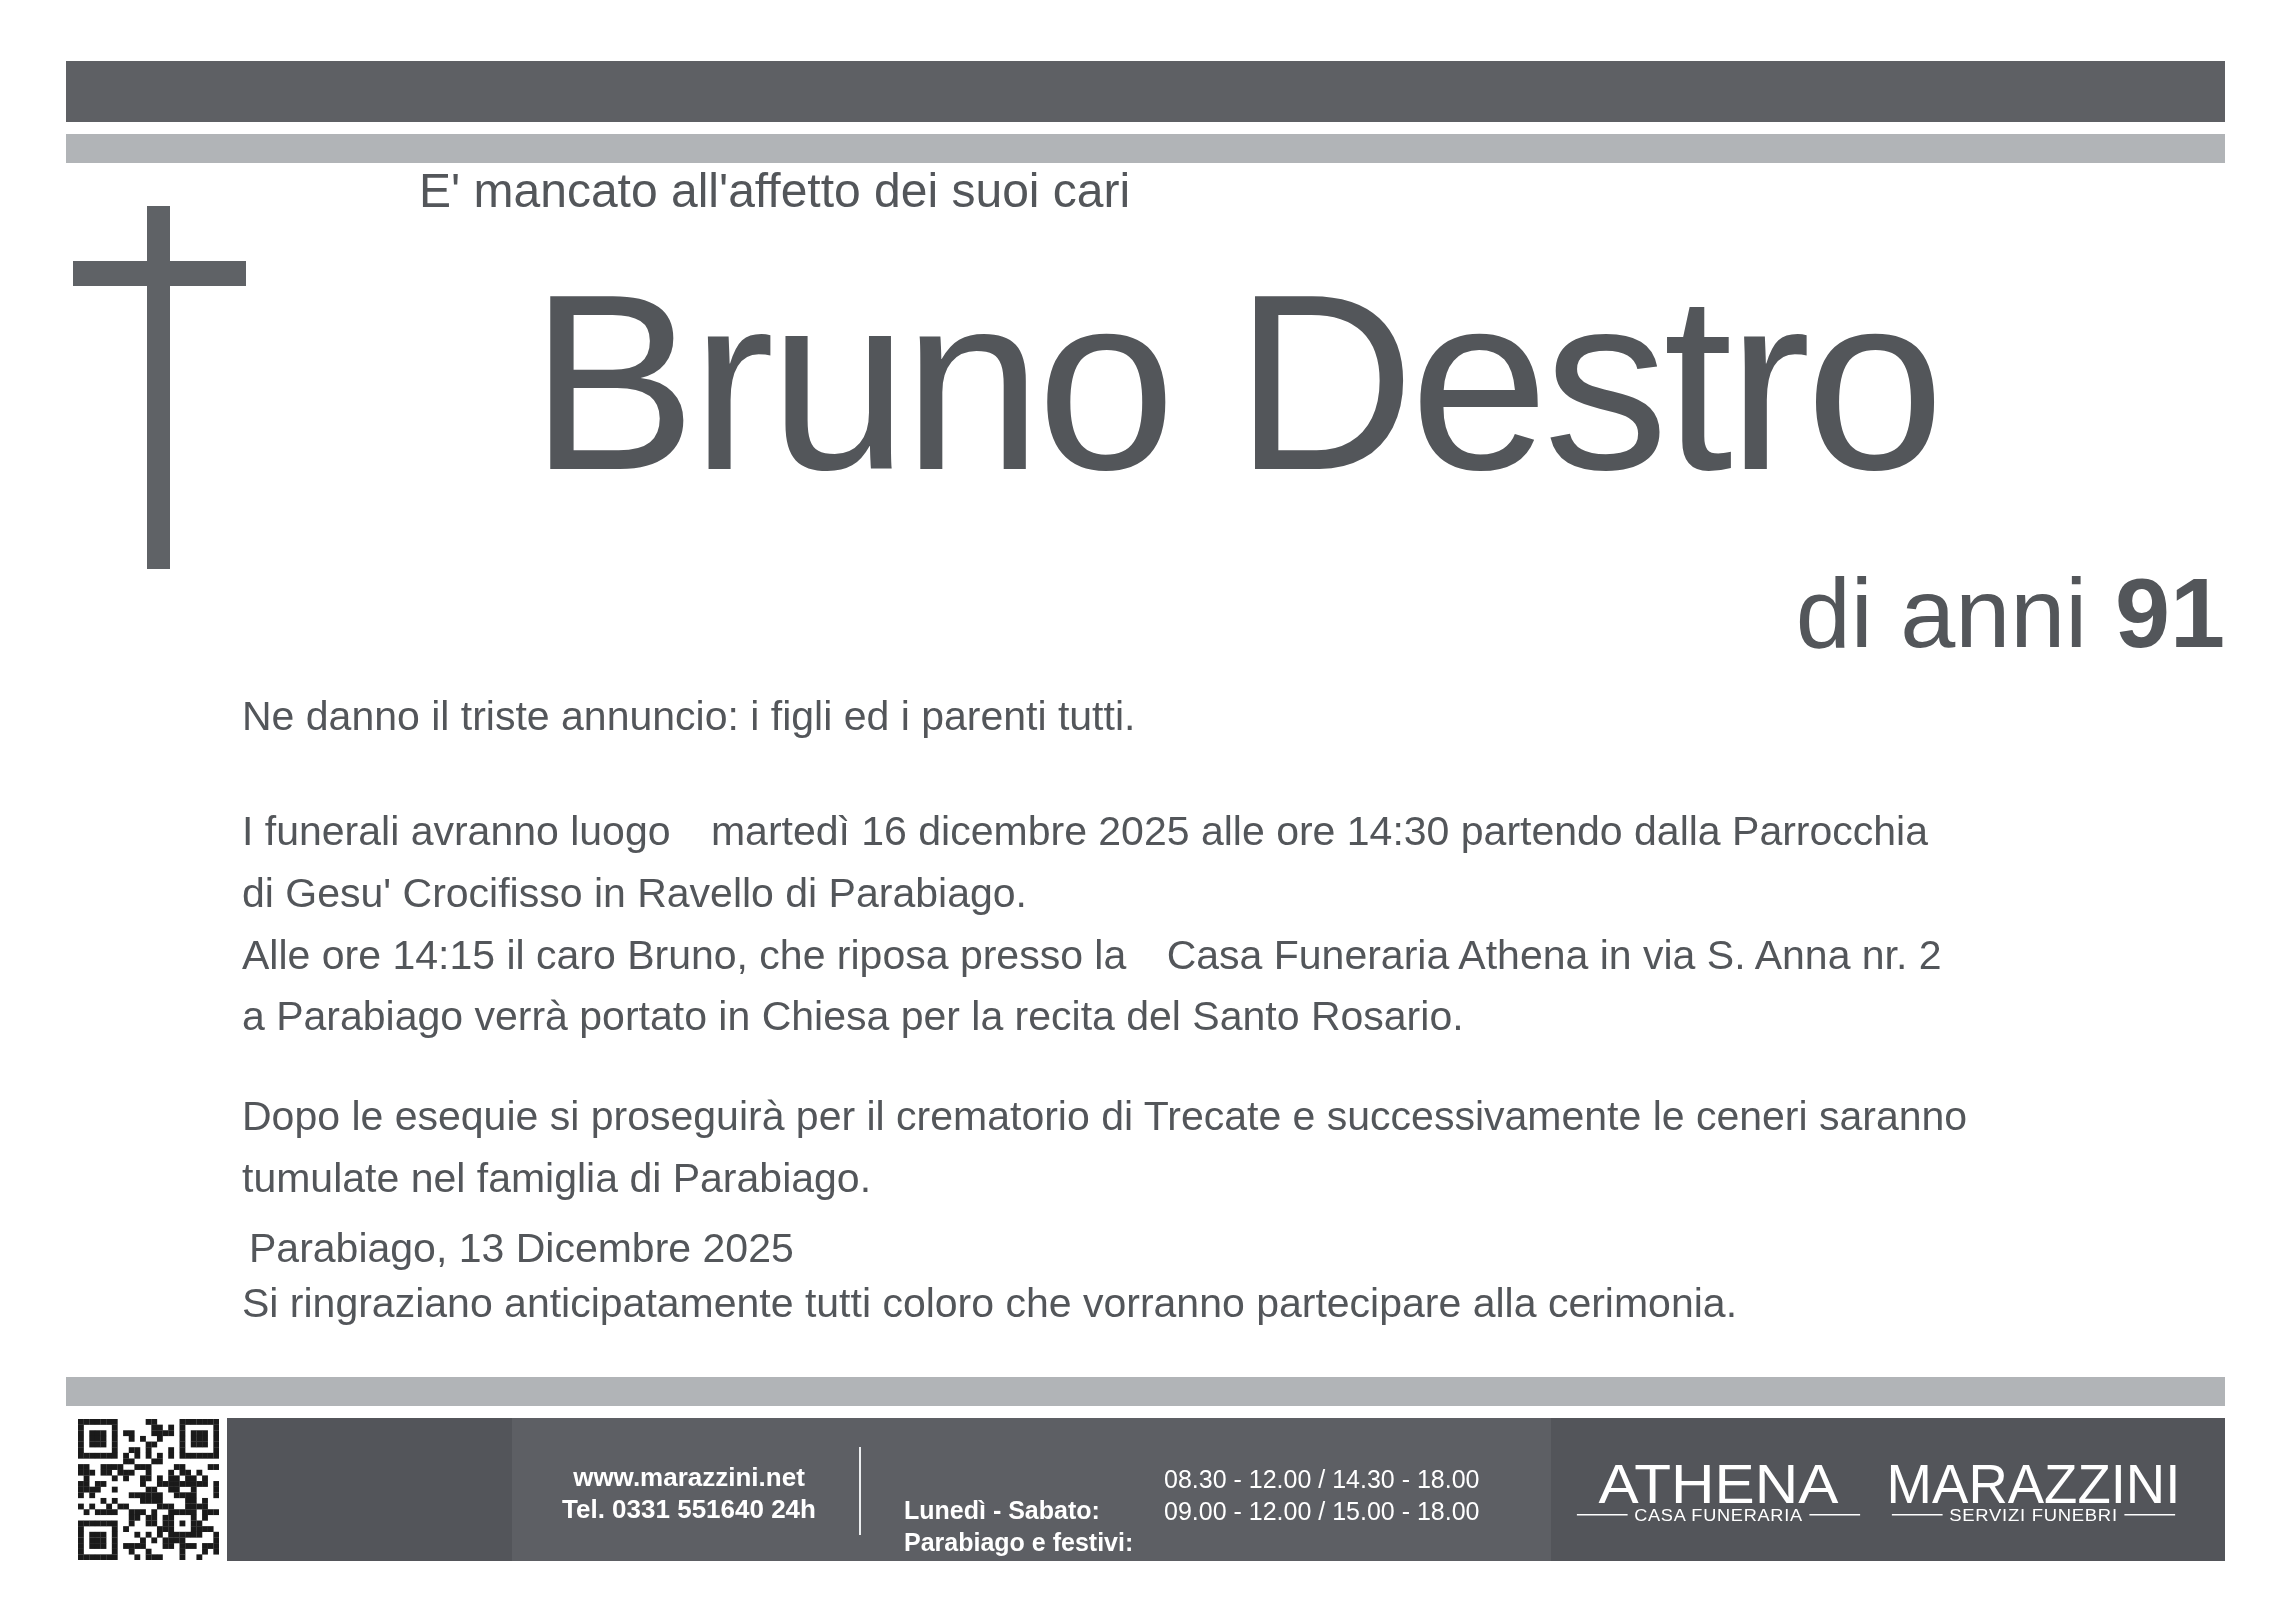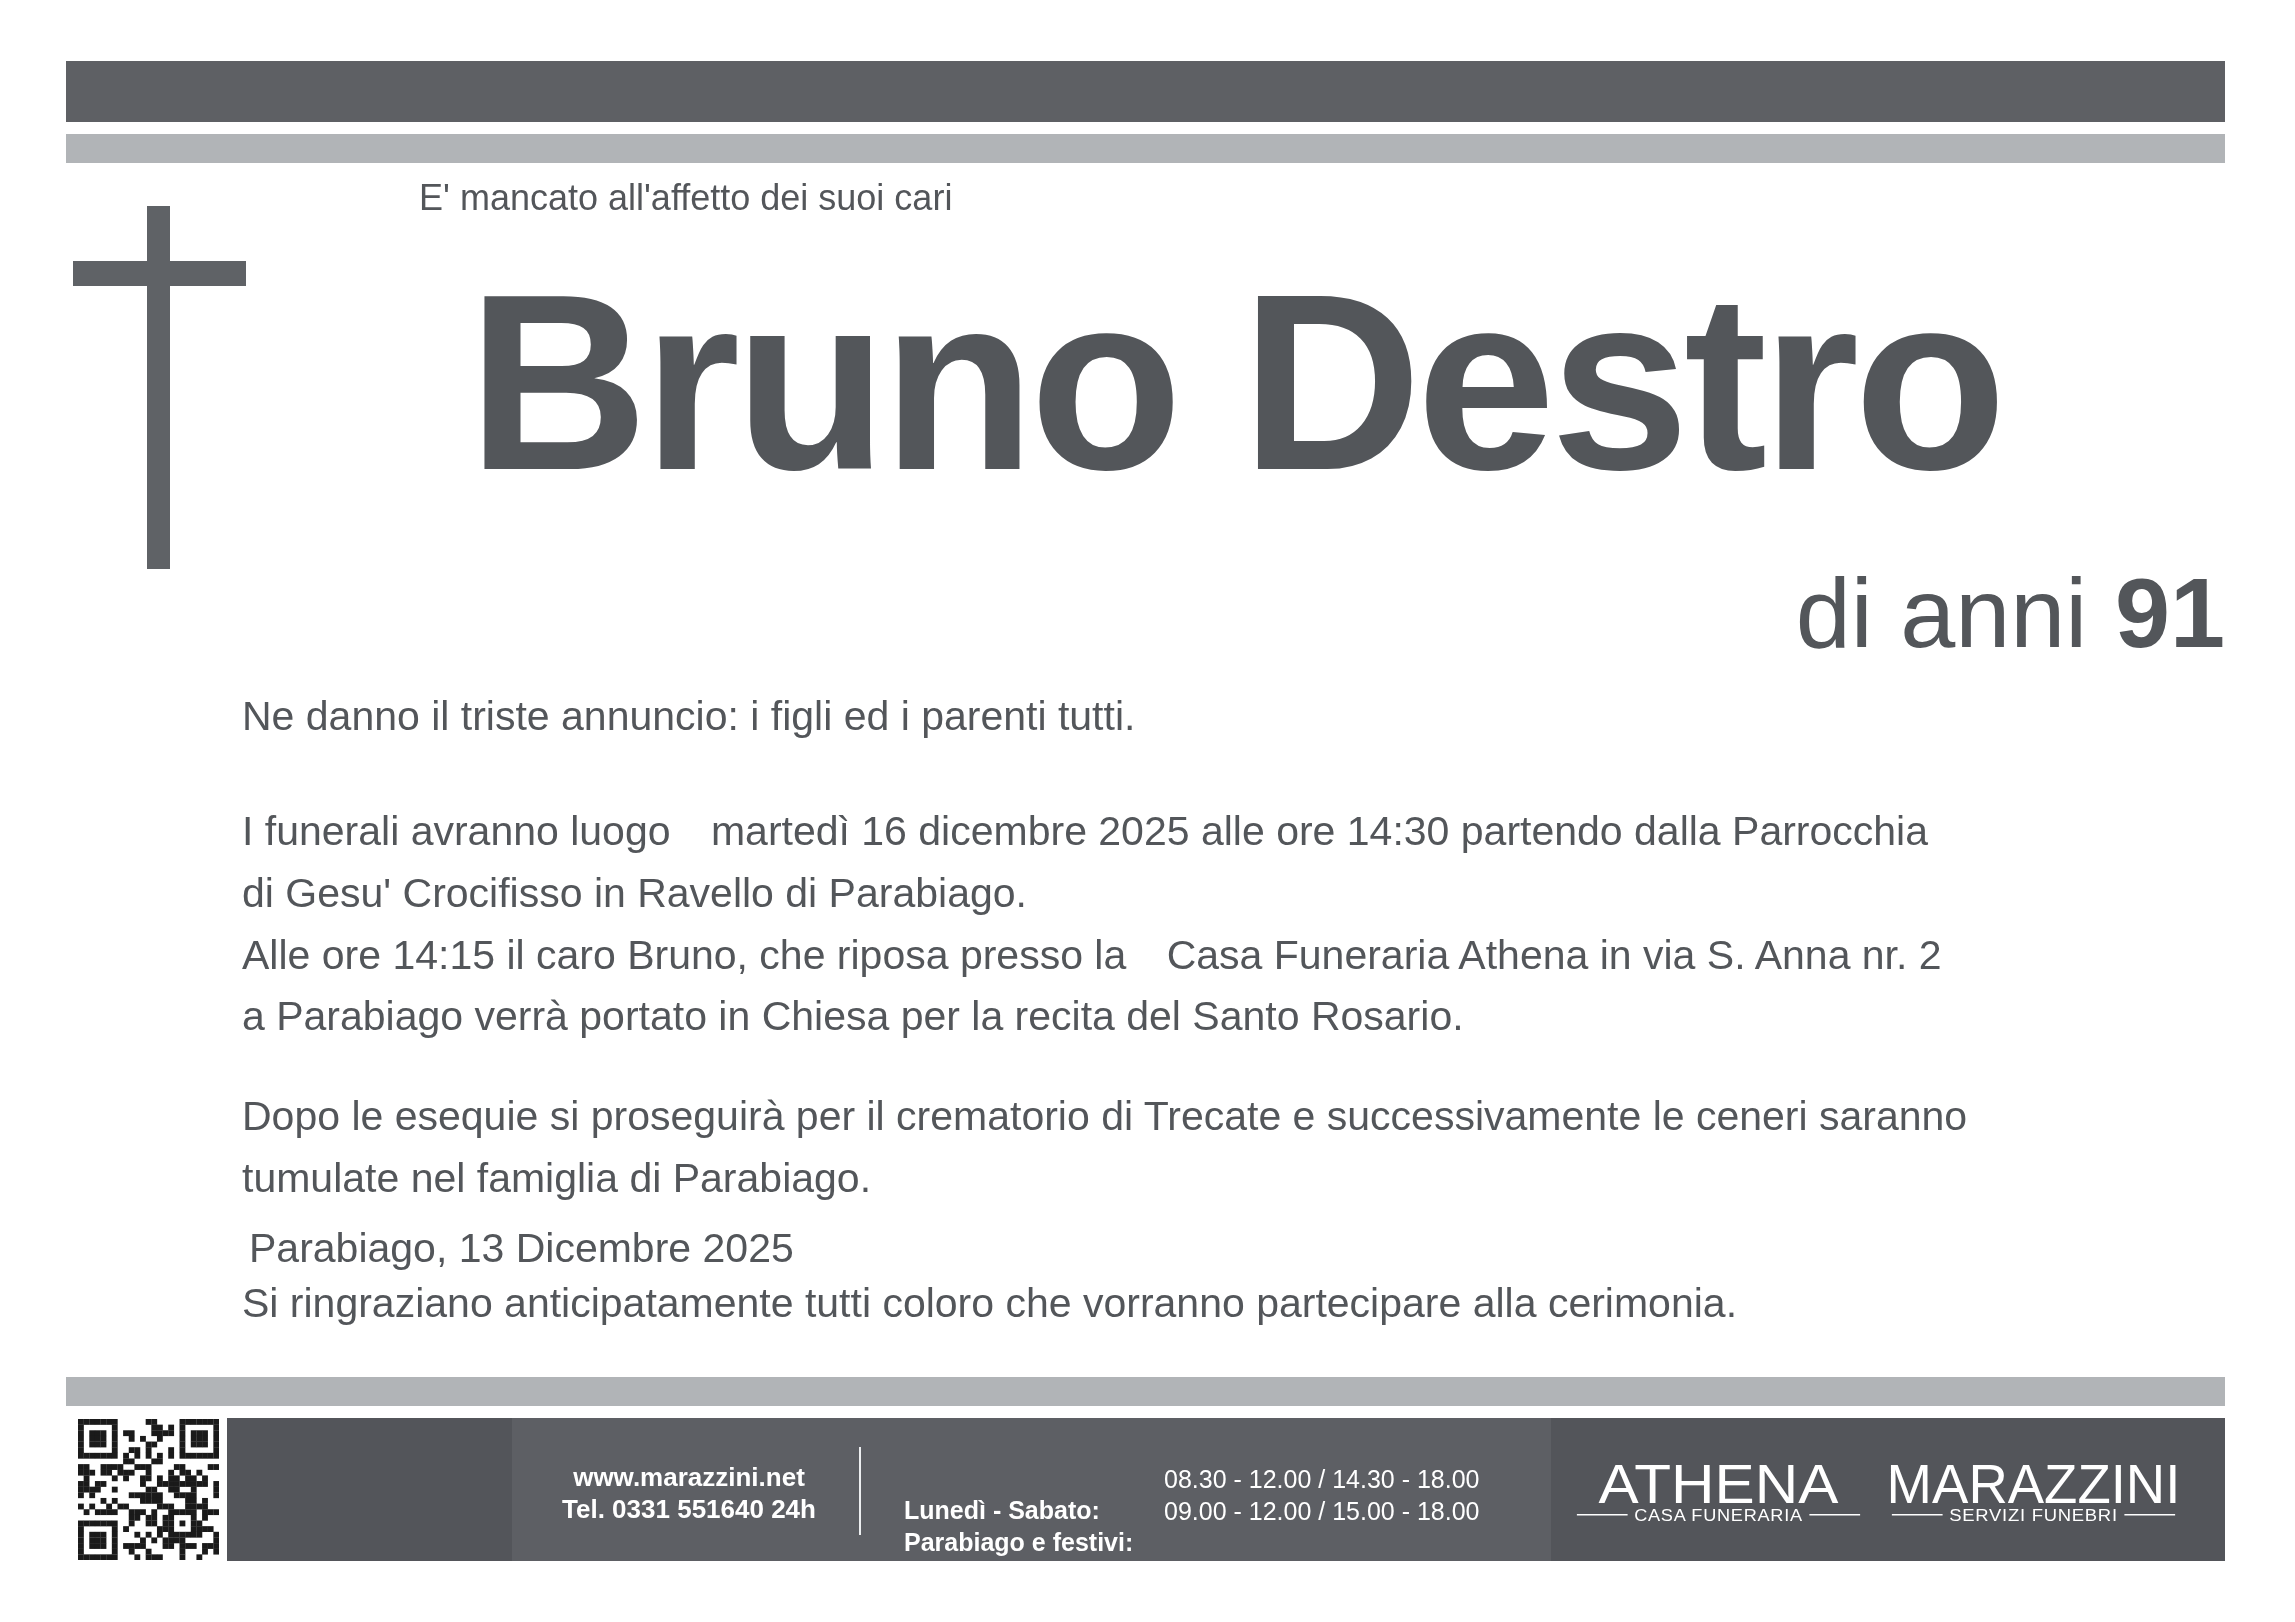--- a/index.html
+++ b/index.html
@@ -5,28 +5,28 @@
   html,body{margin:0;padding:0;background:#ffffff;}
   .page{
     position:relative;width:2295px;height:1623px;background:#ffffff;
     overflow:hidden;font-family:"Liberation Sans",sans-serif;color:#53565a;
   }
   .bar{position:absolute;left:66px;width:2159px;}
   .bar-dark{top:61px;height:61px;background:#5e6064;}
   .bar-light{top:134px;height:29px;background:#b1b4b7;}
   .bar-bottom{top:1377px;height:29px;background:#b1b4b7;}
 
-  .intro{position:absolute;left:419px;top:176px;font-size:36px;line-height:1.2;}
+  .intro{position:absolute;left:419px;top:162px;font-size:48px;line-height:1.2;}
 
   .cross-v{position:absolute;left:147px;top:206px;width:23px;height:363px;background:#5f6266;}
   .cross-h{position:absolute;left:73px;top:261px;width:173px;height:25px;background:#5f6266;}
 
   .name{
     position:absolute;left:244px;top:258px;width:1981px;margin:0;
-    text-align:center;font-size:250px;font-weight:bold;line-height:1;
+    text-align:center;font-size:250px;font-weight:normal;line-height:1;
     letter-spacing:-5.3px;color:#53565a;
   }
   .age{
     position:absolute;left:244px;top:554px;width:1981px;
     text-align:right;font-size:99px;line-height:1.2;
   }
   .age b{font-weight:bold;}
 
   .txt{position:absolute;left:242px;font-size:41px;line-height:1;white-space:nowrap;}
   .txt b{font-weight:normal;margin-left:29px;}

